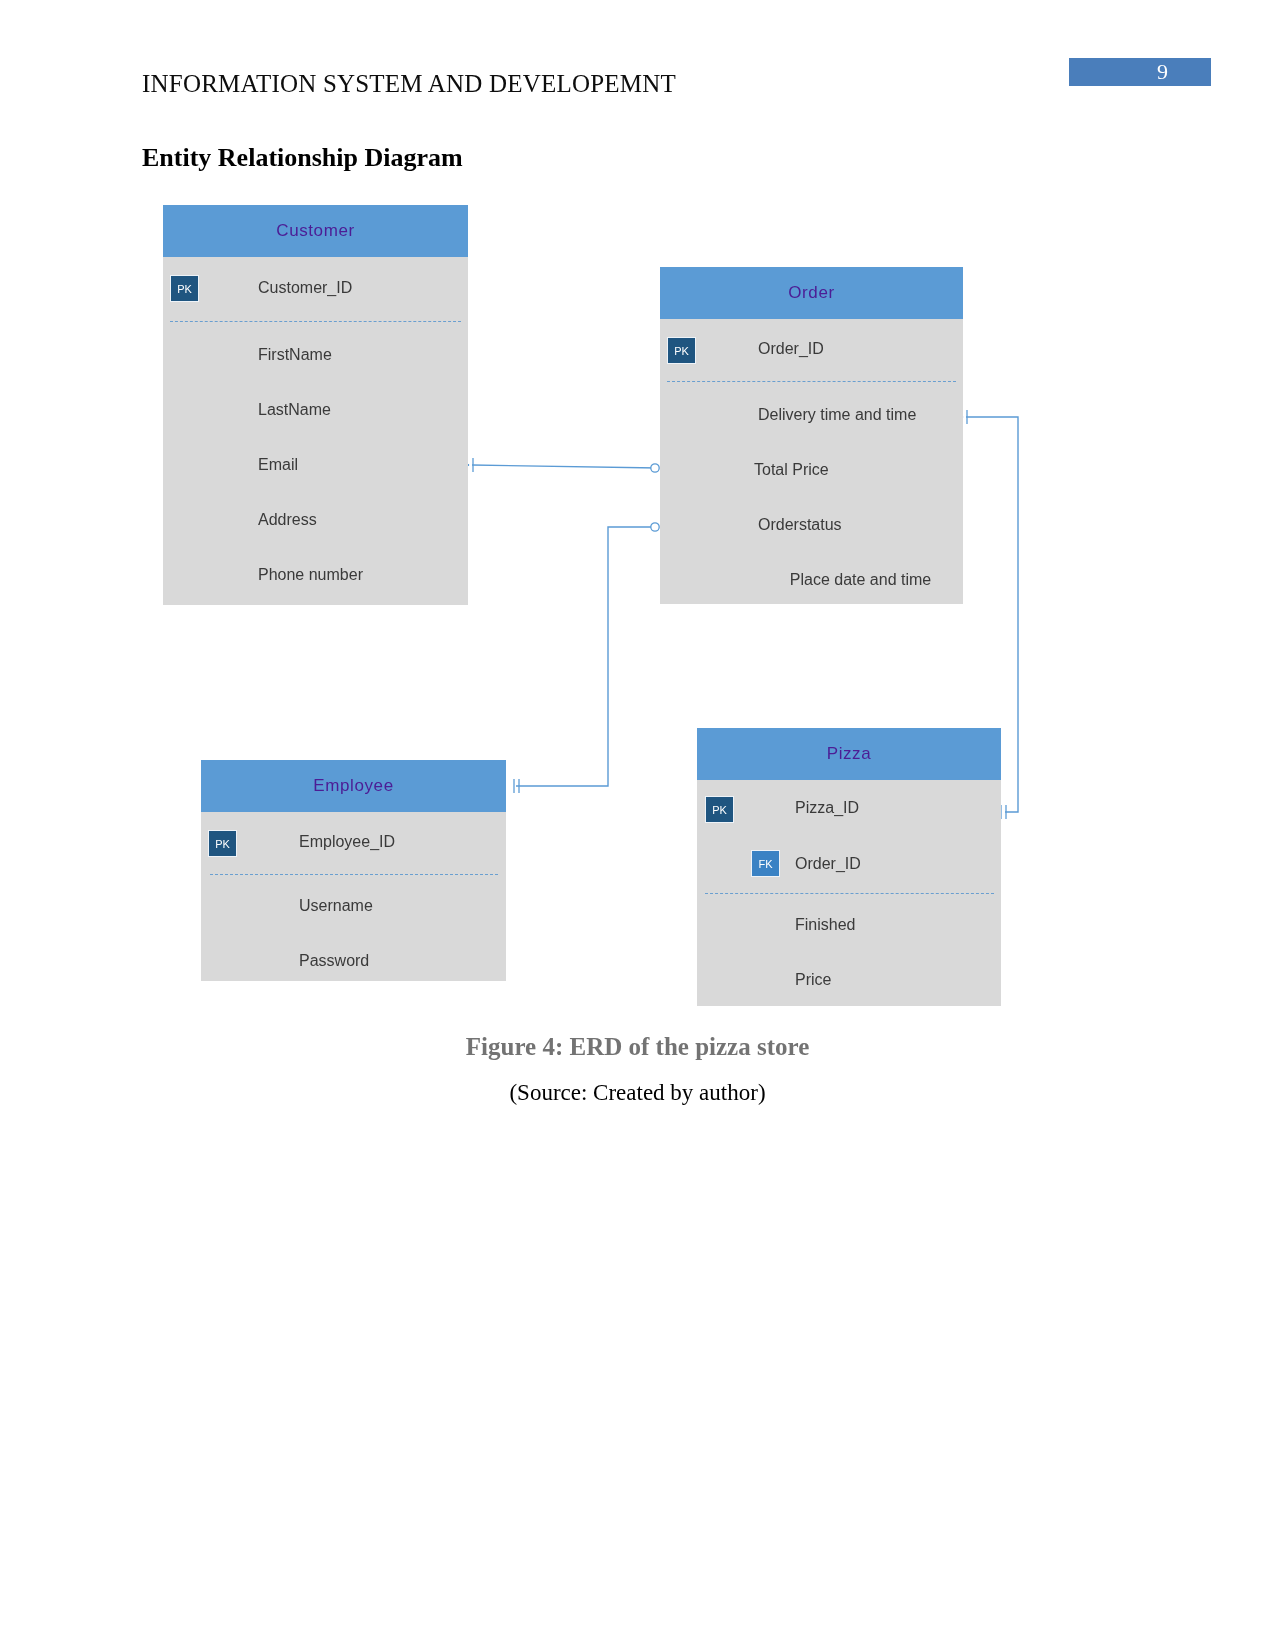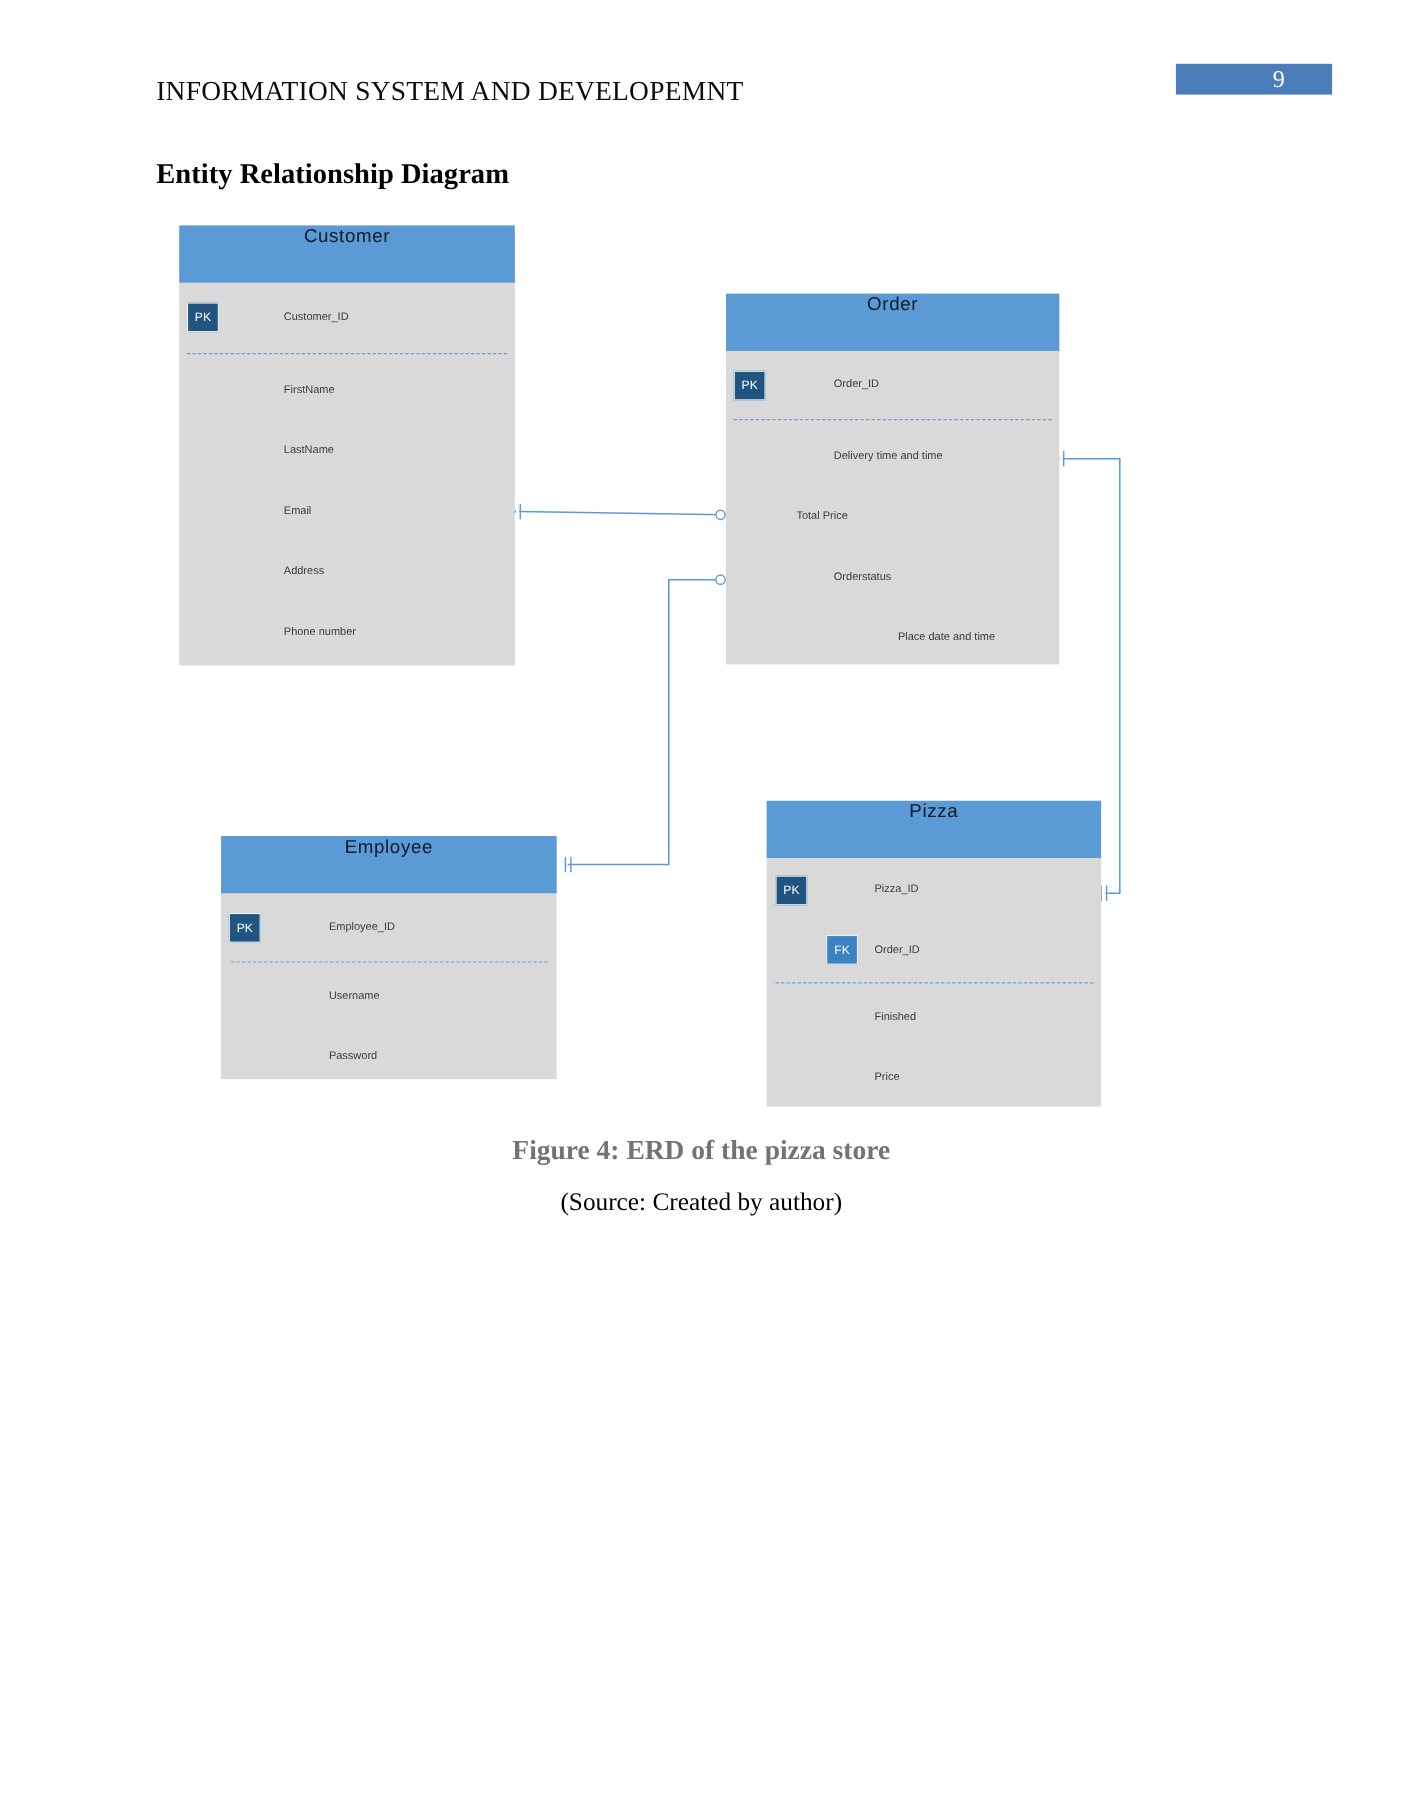--- a/index.html
+++ b/index.html
@@ -73,26 +73,27 @@
   }
 
   
   .entity {
     position: absolute;
     background: #d9d9d9;
     box-sizing: border-box;
   }
   .entity-header {
     background: #5b9bd5;
-    color: #0f172a;
+    color: #4c1d95;
     font-family: "Liberation Sans", sans-serif;
     font-size: 17px;
     text-align: center;
     box-sizing: border-box;
     display: flex;
+    align-items: center;
     justify-content: center;
     letter-spacing: 0.6px;
   }
   .entity-body {
     position: relative;
     box-sizing: border-box;
   }
   .attr-row {
     position: relative;
     display: flex;
@@ -109,21 +110,21 @@
     font-family: "Liberation Sans", sans-serif;
     font-size: 11px;
     color: #ffffff;
     border: 1px solid #eef3f8;
     box-sizing: border-box;
   }
   .key-badge.pk { background: #1f5580; }
   .key-badge.fk { background: #3a82c4; }
   .attr-label {
     font-family: "Liberation Sans", sans-serif;
-    font-size: 10px;
+    font-size: 16px;
     color: #3a3a3a;
     white-space: nowrap;
   }
   .attr-sep {
     position: absolute;
     border-top: 1px dashed #6a9fd0;
     height: 0;
   }
 
   
@@ -246,21 +247,21 @@
     <div class="entity-body" style="height:285px;">
       <div class="attr-row" style="height:60px;">
         <span class="key-badge pk" style="left:7px; top:18px;">PK</span>
         <span class="attr-label" style="margin-left:98px;">Order_ID</span>
       </div>
       <div class="attr-sep" style="left:7px; top:62px; width:289px;"></div>
       <div class="attr-row" style="height:55px; margin-top:8px;">
         <span class="attr-label" style="margin-left:98px;">Delivery time and time</span>
       </div>
       <div class="attr-row" style="height:55px;">
-        <span class="attr-label" style="margin-left:64px;">Total Price</span>
+        <span class="attr-label" style="margin-left:94px;">Total Price</span>
       </div>
       <div class="attr-row" style="height:55px;">
         <span class="attr-label" style="margin-left:98px;">Orderstatus</span>
       </div>
       <div class="attr-row" style="height:55px;justify-content:center;">
         <span class="attr-label" style="margin-left:98px;">Place date and time</span>
       </div>
     </div>
   </div>
 

